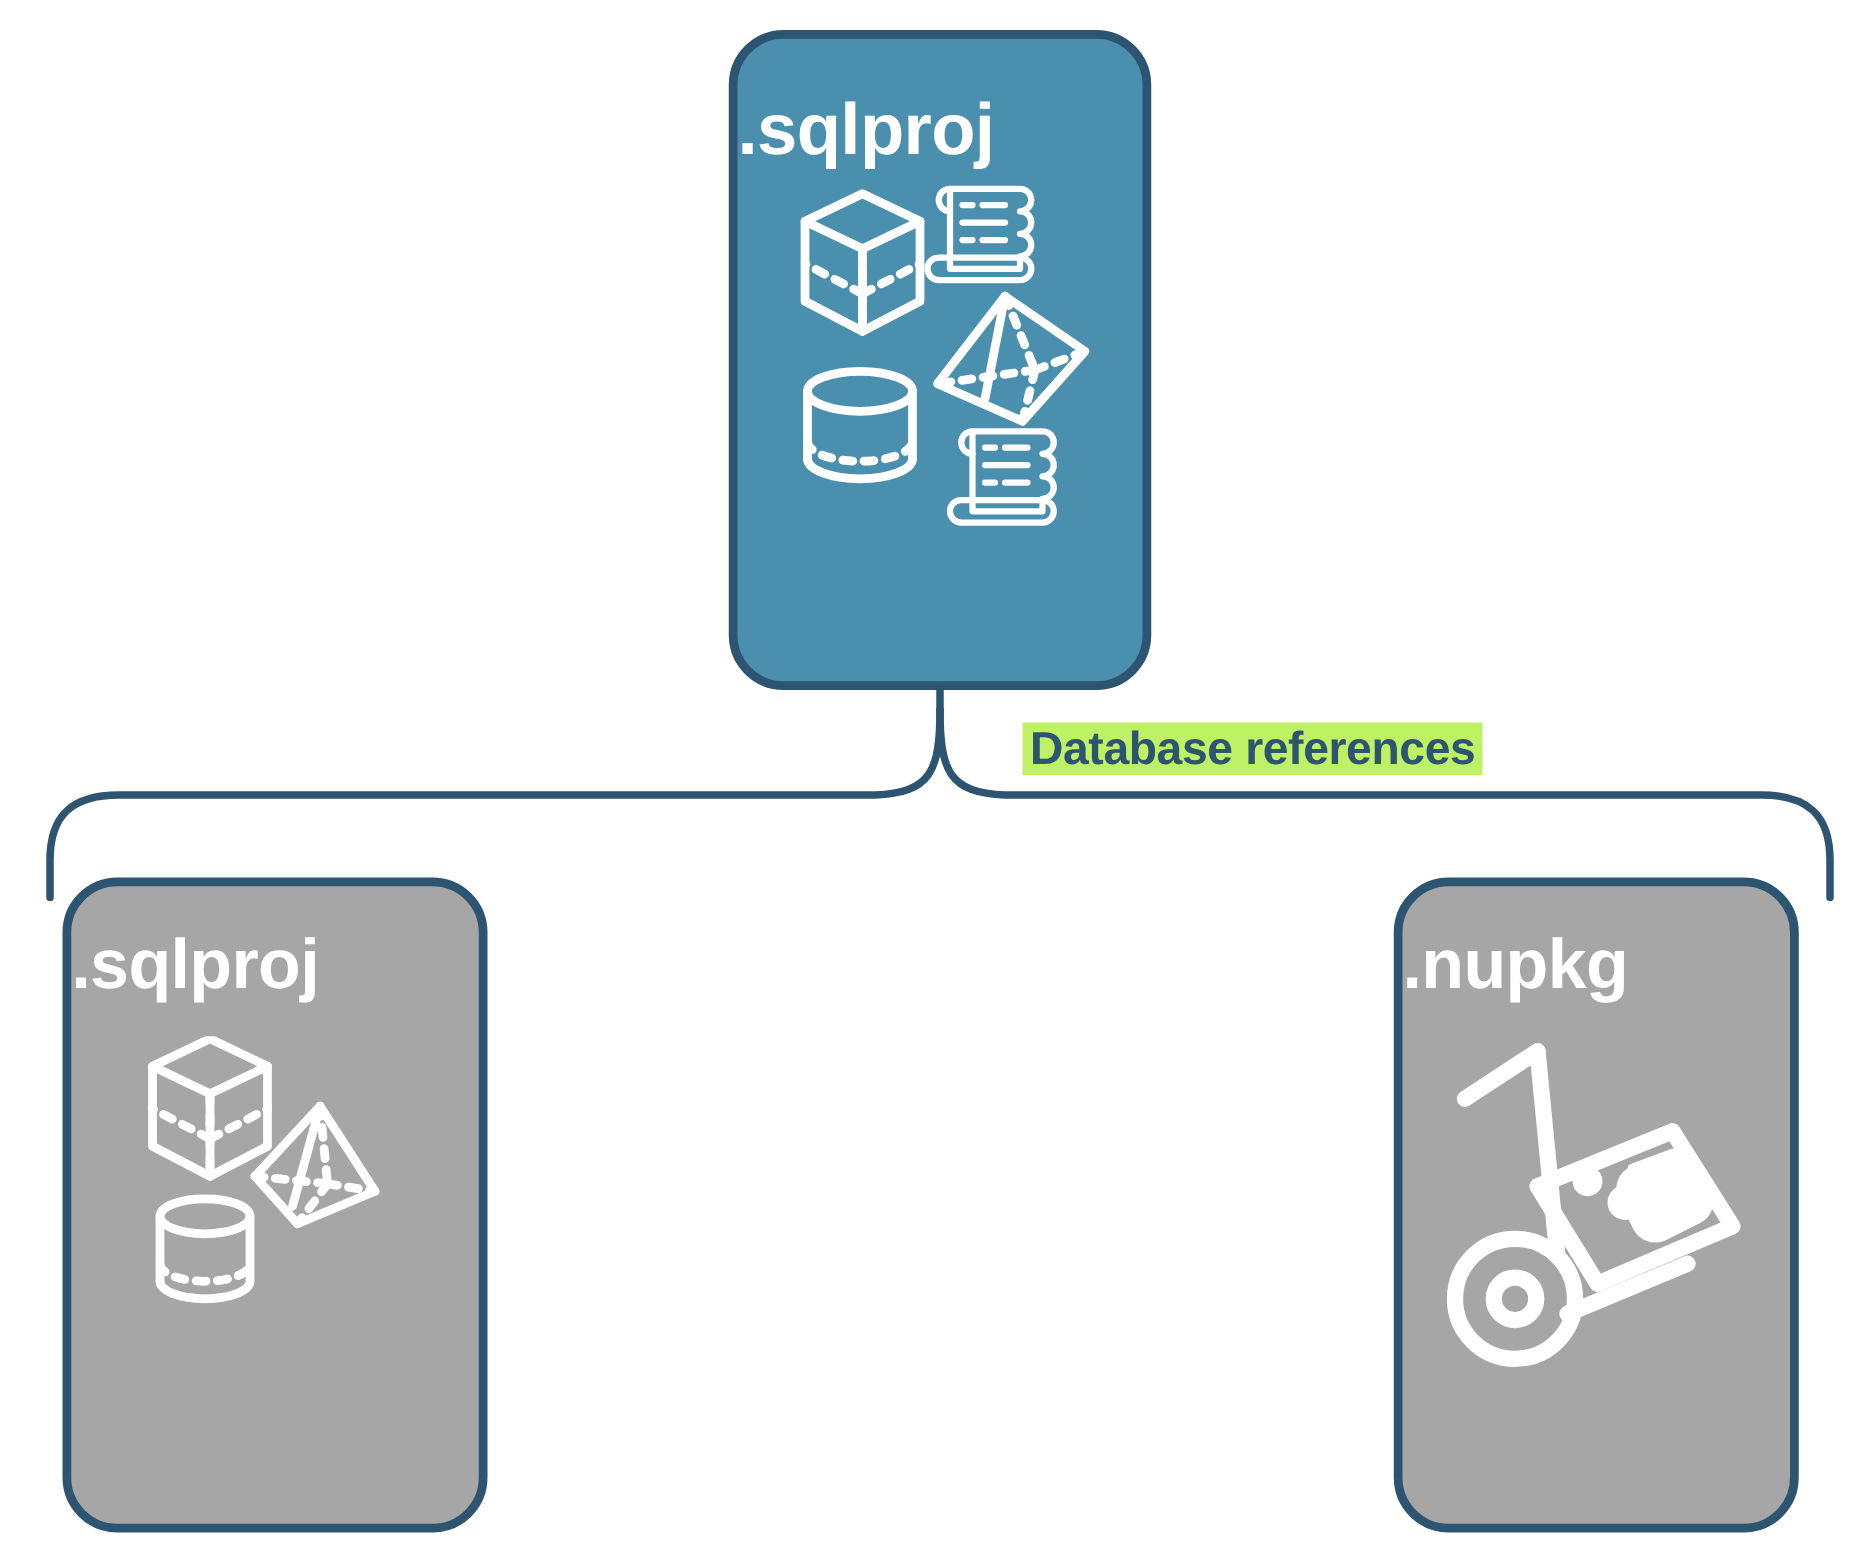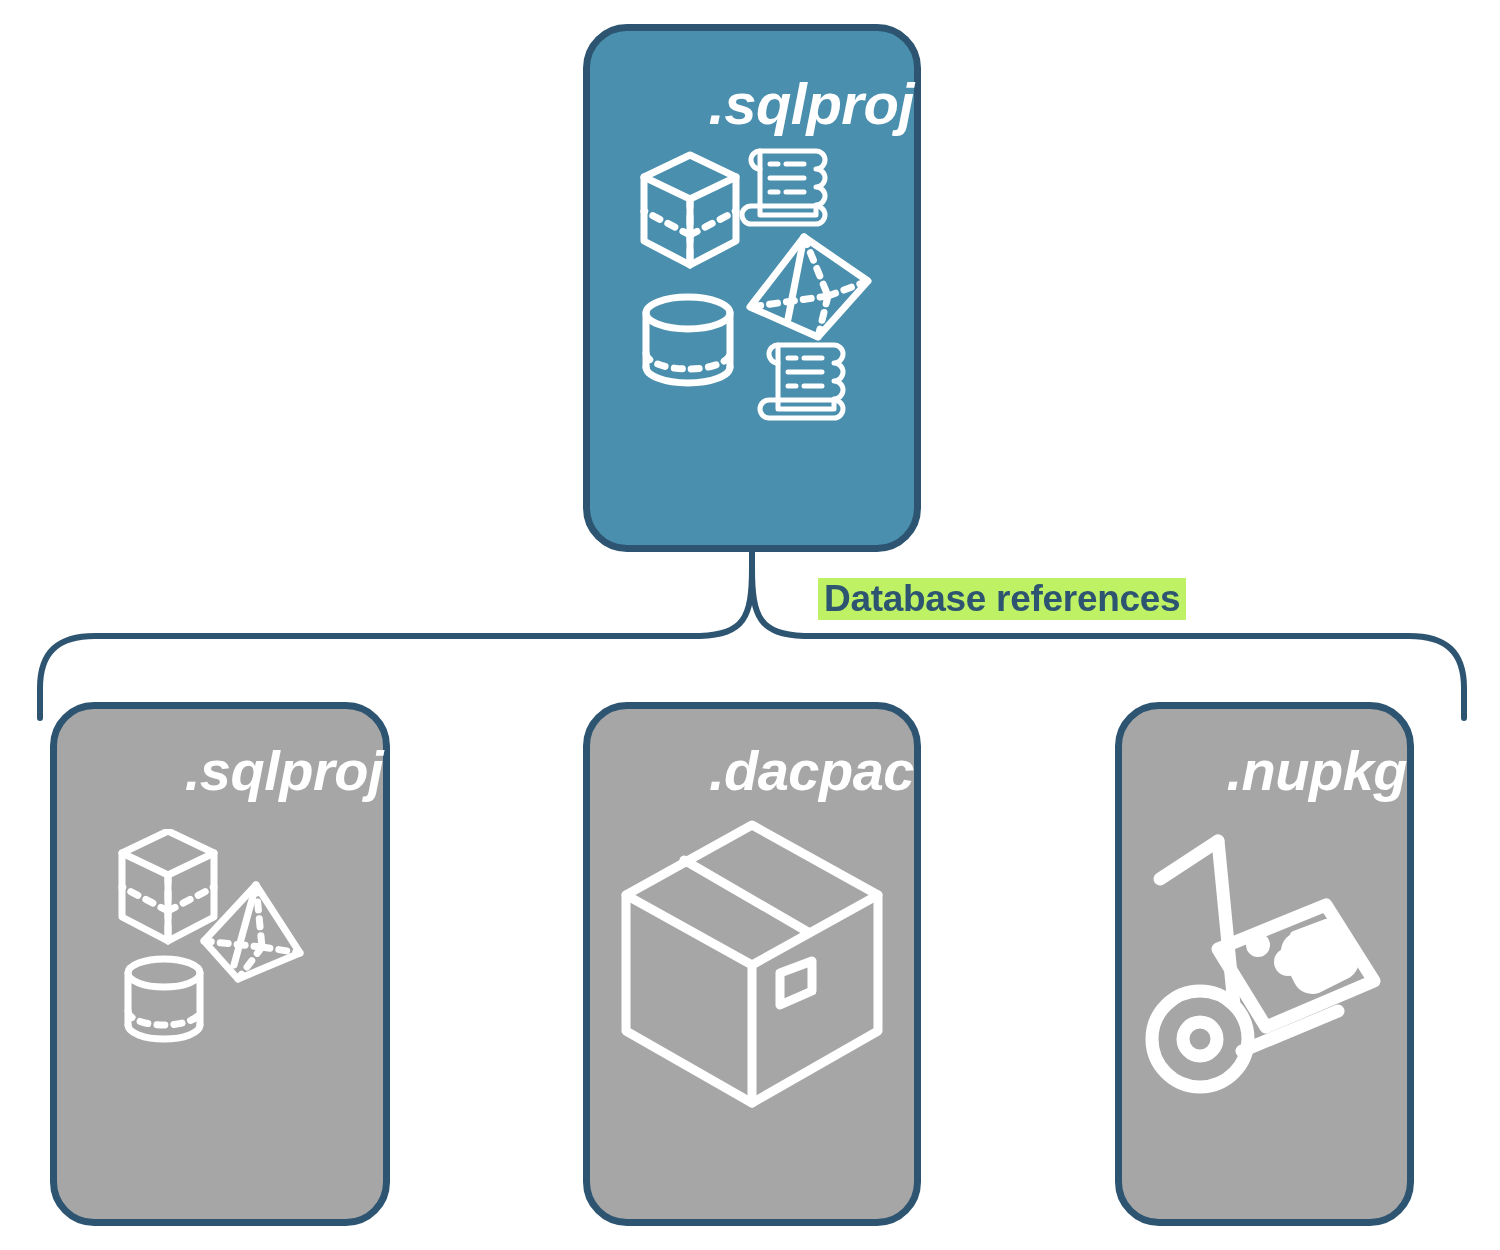--- a/index.html
+++ b/index.html
@@ -20,22 +20,21 @@
   }
 
   
   .card {
     position: absolute;
     box-sizing: border-box;
     border: 7px solid #2d5470;
     border-radius: 44px;
     display: flex;
     flex-direction: column;
-    align-items: flex-end;
-    font-style: italic;
+    align-items: flex-start;
   }
   .card.teal  { background: #4a8fad; }
   .card.grey  { background: #a6a6a6; }
 
   .card-title {
     color: #ffffff;
     font-weight: bold;
     letter-spacing: -0.5px;
     line-height: 1;
     white-space: nowrap;
@@ -74,21 +73,21 @@
   }
   #card-dacpac {
     left: 583px;
     top: 702px;
     width: 338px;
     height: 524px;
   }
   #card-nupkg {
     left: 1115px;
     top: 702px;
-    width: 299px;
+    width: 324px;
     height: 524px;
   }
   .card.grey .card-title {
     font-size: 56px;
     margin-top: 34px;
   }
   #card-sqlproj .card-art svg { top: 30px; }
   #card-dacpac  .card-art svg { top: 16px; }
   #card-nupkg   .card-art svg { top: 30px; }
 
@@ -216,36 +215,20 @@
         <g>
           <ellipse cx="54" cy="144" rx="36" ry="14"></ellipse>
           <path d="M18 144 V196 M90 144 V196"></path>
           <path d="M18 196 a36 14 0 0 0 72 0"></path>
           <path d="M18 182 a36 14 0 0 0 72 0" stroke-dasharray="8 9"></path>
         </g>
       </svg>
     </div>
   </div>
 
-  <div class="card grey" id="card-dacpac">
-    <div class="card-title">.dacpac</div>
-    <div class="card-art">
-      <svg width="280" height="300" viewBox="0 0 280 300" fill="none" stroke="#ffffff" stroke-width="9" stroke-linecap="round" stroke-linejoin="round">
-
-        <path d="M140 10 L266 80 V216 L140 288 L14 216 V80 Z"></path>
-
-        <path d="M14 80 L140 150 L266 80"></path>
-        <path d="M140 150 V288"></path>
-
-        <path d="M72 45 L196 117"></path>
-
-        <path d="M168 158 L200 146 V176 L168 190 Z"></path>
-      </svg>
-    </div>
-  </div>
 
   <div class="card grey" id="card-nupkg">
     <div class="card-title">.nupkg</div>
     <div class="card-art">
       <svg width="270" height="280" viewBox="0 0 270 280" fill="none" stroke="#ffffff" stroke-width="13" stroke-linecap="round" stroke-linejoin="round">
 
         <path d="M30 50 L88 12"></path>
         <path d="M88 12 L104 176"></path>
 
         <path d="M112 222 L208 182"></path>

